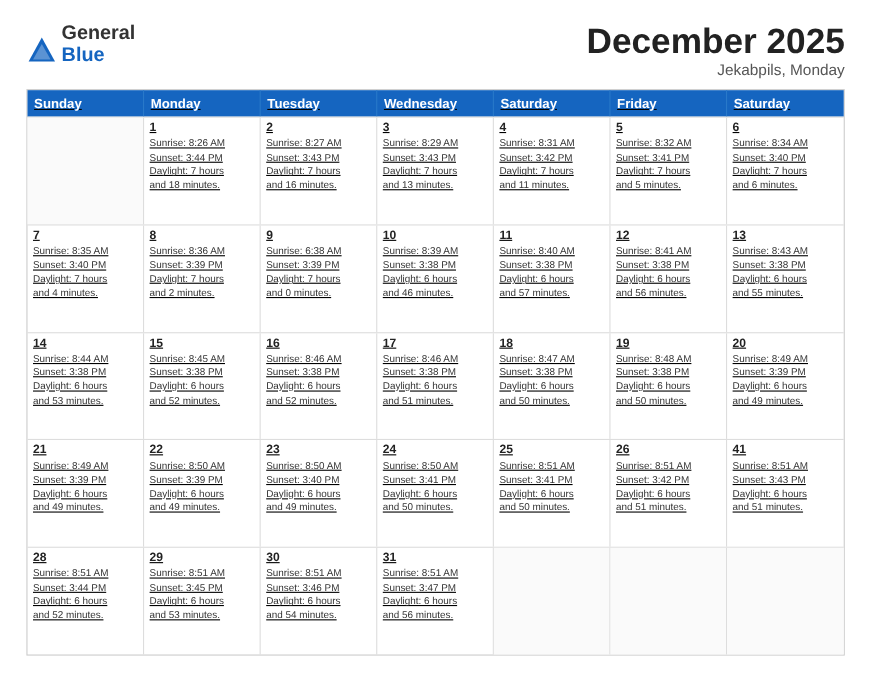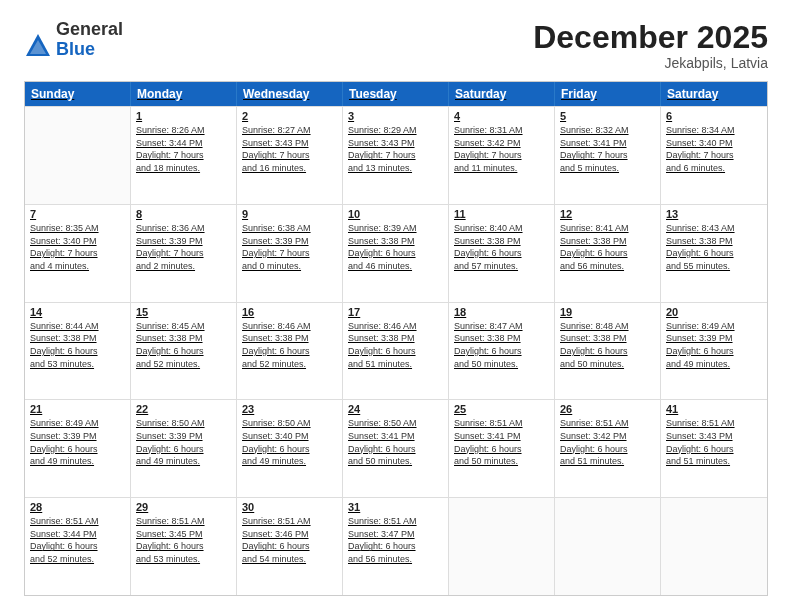--- a/index.html
+++ b/index.html
@@ -126,29 +126,29 @@
         <polygon points="14,2 26,24 2,24" fill="#1565c0"></polygon>
         <polygon points="14,8 22,22 6,22" fill="#fff" opacity="0.3"></polygon>
       </svg>
       <div class="logo-text">
         <span class="logo-general">General</span>
         <span class="logo-blue">Blue</span>
       </div>
     </div>
     <div class="title-area">
       <div class="month-title">December 2025</div>
-      <div class="location">Jekabpils, Latvia</div>
+      <div class="location">Jekabpils, Monday</div>
     </div>
   </div>
   <div class="calendar">
     <div class="cal-header" id="cal-header">
         <div class="cal-header-cell">Sunday</div>
         <div class="cal-header-cell">Monday</div>
+        <div class="cal-header-cell">Tuesday</div>
         <div class="cal-header-cell">Wednesday</div>
-        <div class="cal-header-cell">Tuesday</div>
         <div class="cal-header-cell">Saturday</div>
         <div class="cal-header-cell">Friday</div>
         <div class="cal-header-cell">Saturday</div>
       </div>
     <div class="cal-body" id="cal-body">
         <div class="cal-row">
           <div class="cal-cell empty"></div>
           <div class="cal-cell">
             <div class="day-num">1</div>
             <div class="cell-line">Sunrise: 8:26 AM</div>

